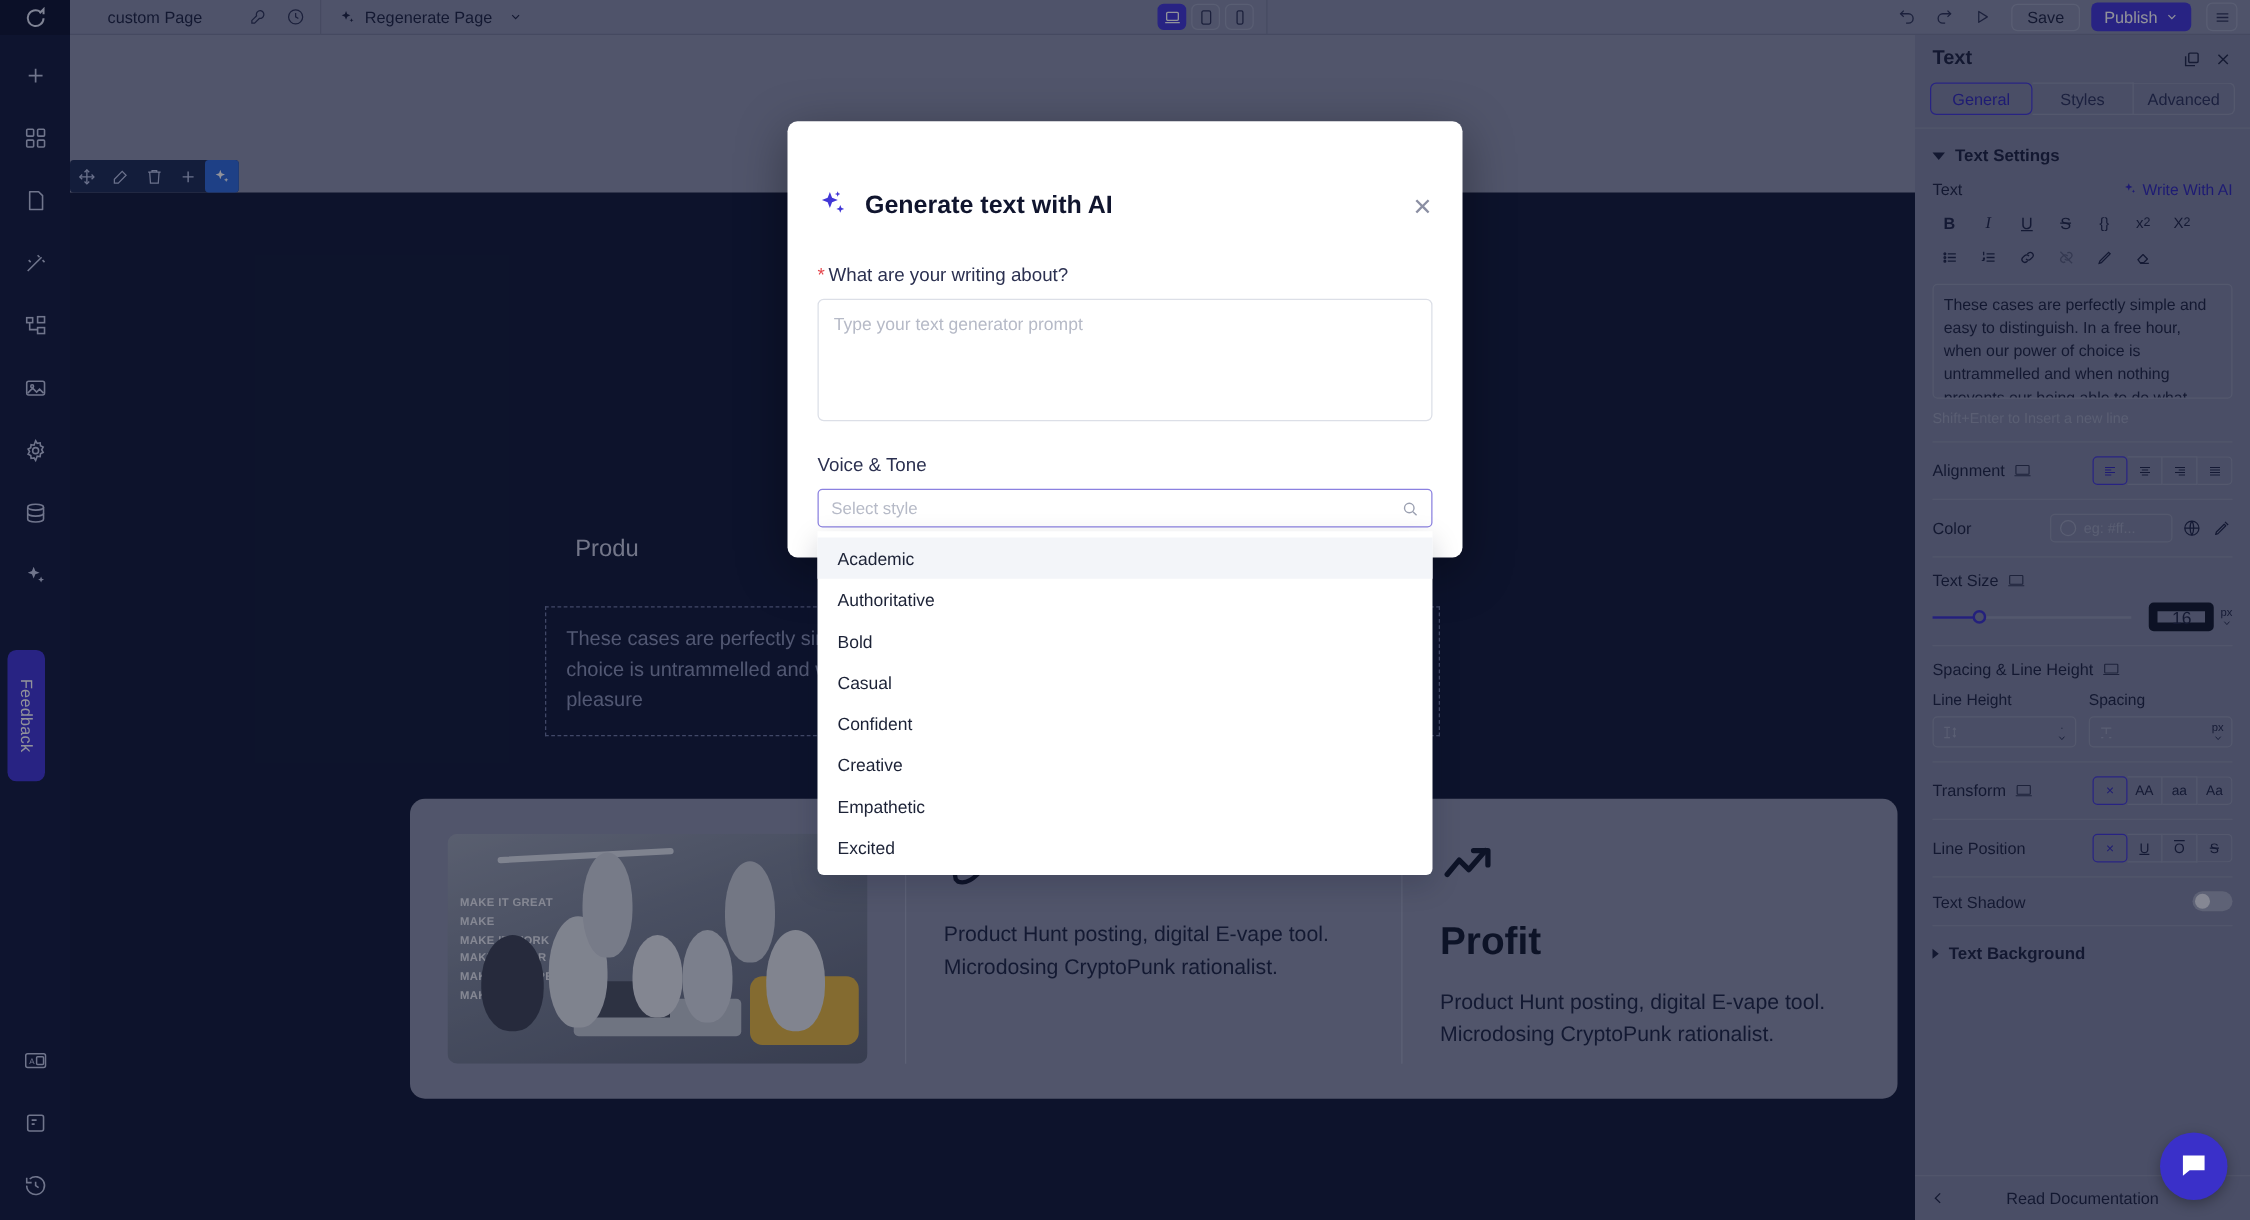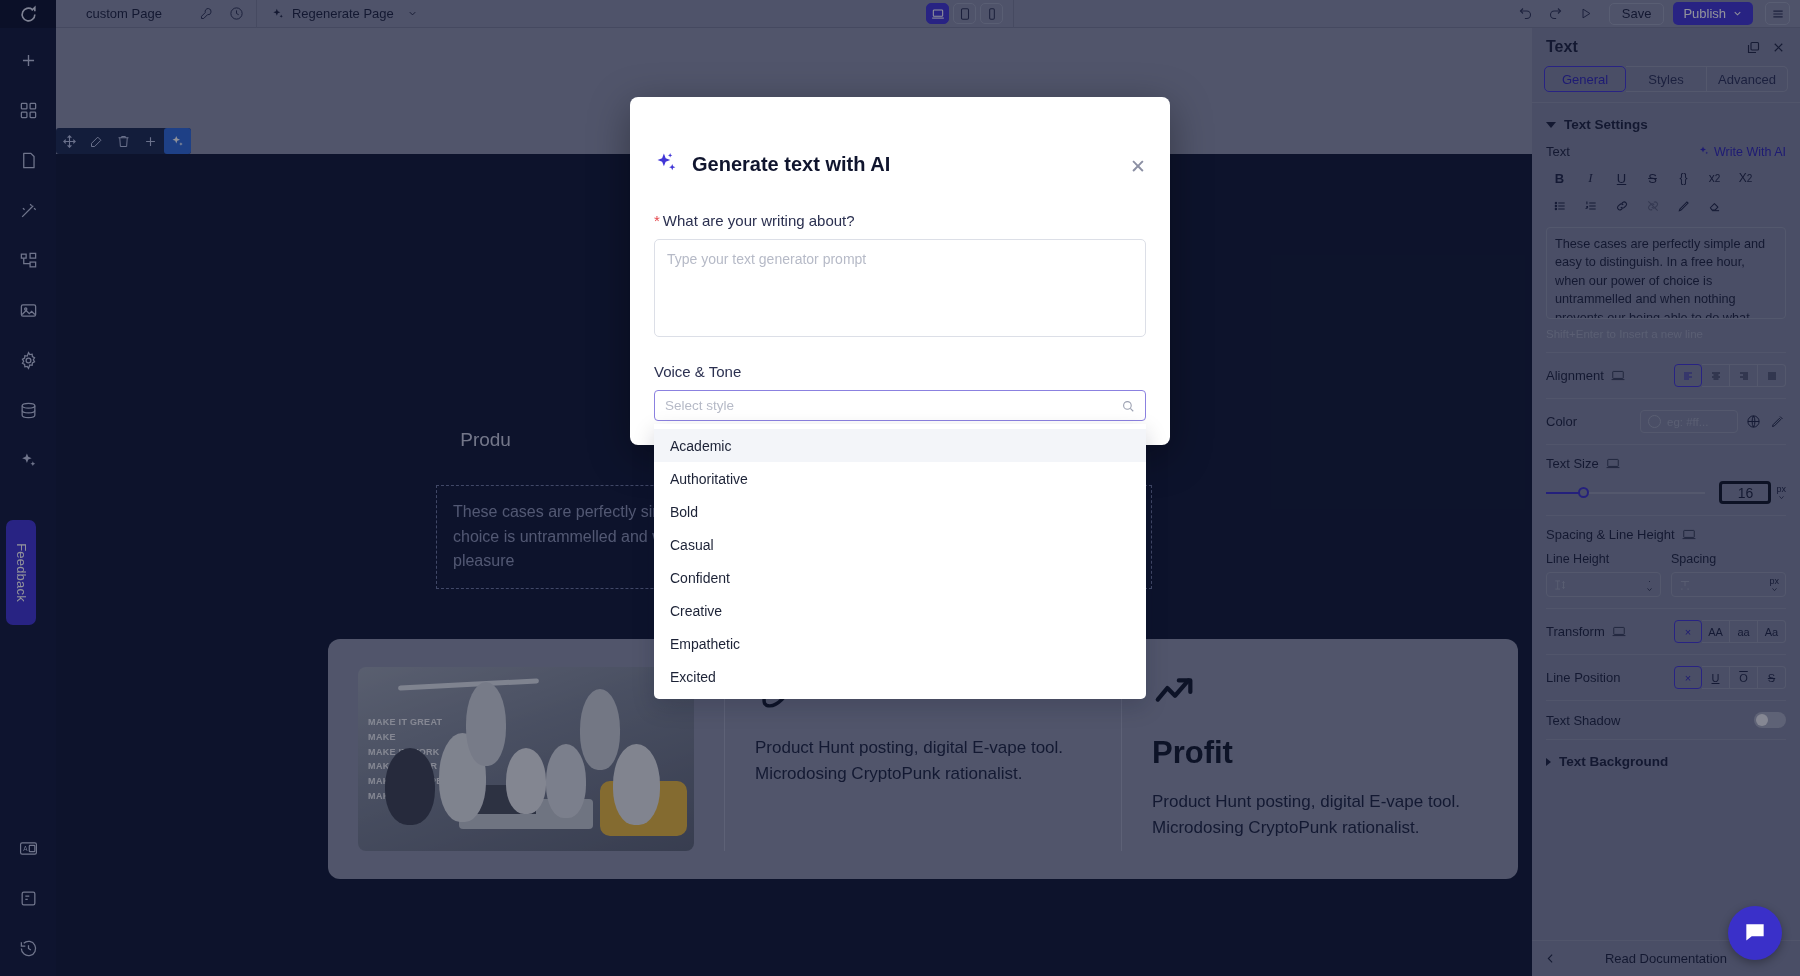--- a/index.html
+++ b/index.html
@@ -211,21 +211,21 @@
   .ic-sm { width: 16px; height: 16px; color: #1d2446; cursor: pointer; }
   .ic-sm svg { width: 15px; height: 15px; display: block; }
   .slider { flex: 1; height: 16px; position: relative; margin-right: 14px; }
   .strack { position: absolute; left: 0; top: 7px; width: 100%; height: 2px; background: #9096ae; }
   .sfill { position: absolute; left: 0; top: 7px; width: 22%; height: 2px; background: #3a30c9; }
   .sknob {
     position: absolute; left: 20%; top: 2px; width: 11px; height: 11px; border-radius: 50%;
     background: #7e84a0; border: 2px solid #3a30c9; cursor: pointer;
   }
   .numbox {
-    width: 52px; height: 23px; border: 3px solid #0f172a; border-radius: 4px;
+    width: 52px; height: 23px; border: 7px solid #0f172a; border-radius: 4px;
     display: flex; align-items: center; justify-content: center; font-size: 14px;
   }
   .unitbox { display: flex; flex-direction: column; align-items: center; font-size: 9px; color: #1d2446; margin-left: 5px; cursor: pointer; }
   .halfrow { display: flex; gap: 10px; }
   .half { flex: 1; }
   .half .hl { font-size: 12.5px; margin-bottom: 6px; }
   .inp {
     height: 25px; border: 1px solid #9096ae; border-radius: 4px; display: flex;
     align-items: center; justify-content: space-between; padding: 0 6px; color: #9ba1b8;
   }

